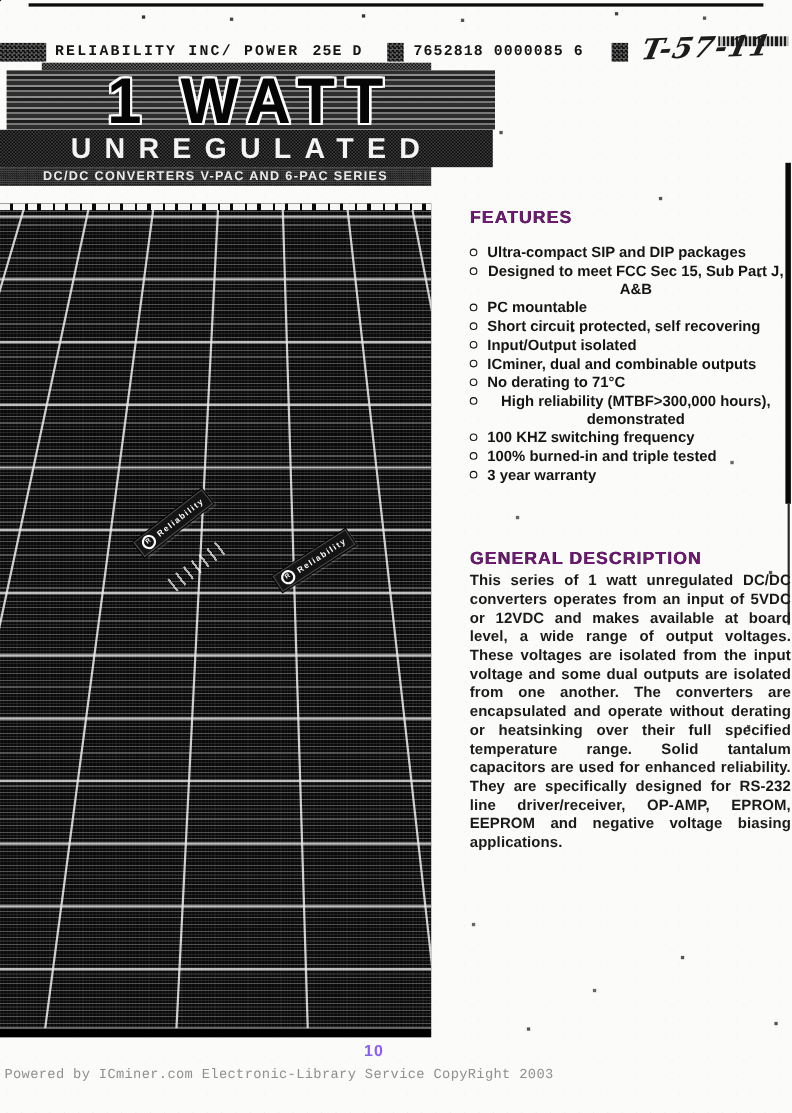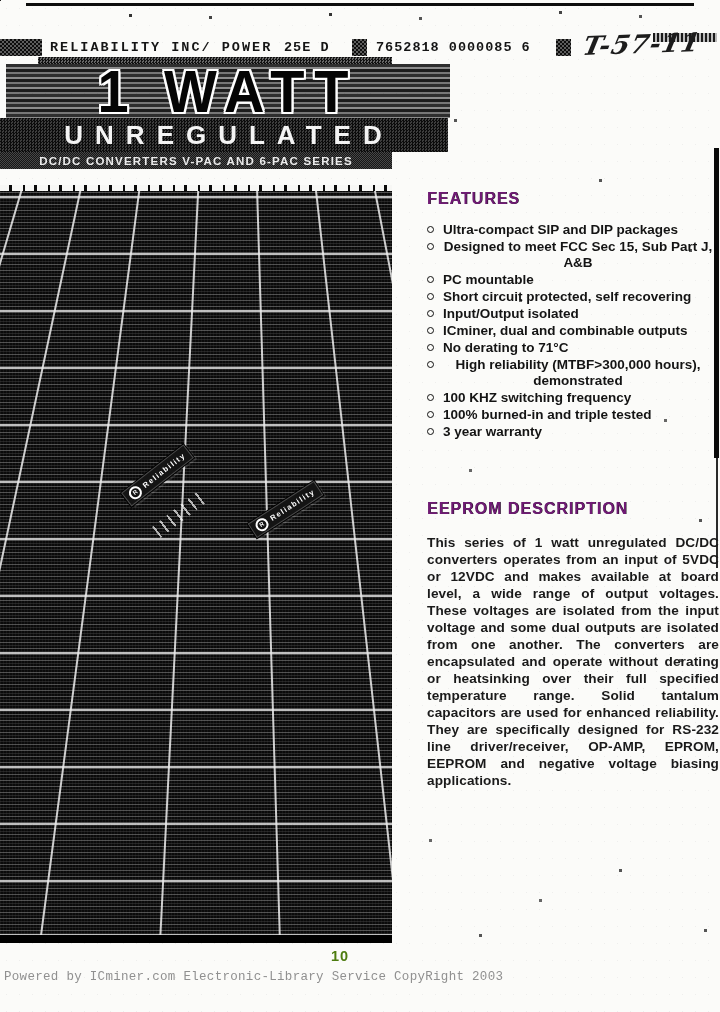--- a/index.html
+++ b/index.html
@@ -68,25 +68,25 @@
   .pins{position:absolute;left:150px;top:322px;width:60px;height:14px;transform:rotate(-38deg);
     background:repeating-linear-gradient(90deg,rgba(255,255,255,.85) 0 2px,transparent 2px 9px);opacity:.8;}
   
   .features{position:absolute;left:427px;top:190px;width:286px;}
   .sec-heading{font-size:16px;font-weight:900;letter-spacing:1px;color:#701a75;text-shadow:.5px 0 0 #141414;}
   .feat-list{list-style:none;margin:14px 0 0 0;padding:0;}
   .feat-list li{display:flex;gap:9px;margin:0 0 1px 0;}
   .blt{flex:0 0 auto;width:5px;height:5px;border:1.6px solid #111;border-radius:50%;margin-top:4px;}
   .ftx{font-size:13.5px;font-weight:bold;line-height:16px;color:#141414;text-align:center;}
   .gdesc{position:absolute;left:427px;top:500px;width:292px;}
-  .gdesc .body{margin-top:16px;font-size:13.6px;font-weight:bold;line-height:17px;color:#1a1a1a;
+  .gdesc .body{margin-top:1px;font-size:13.6px;font-weight:bold;line-height:17px;color:#1a1a1a;
     text-align:justify;letter-spacing:.1px;}
   
   .pageno{position:absolute;left:300px;top:948px;width:80px;text-align:center;
-    font-size:14.5px;font-weight:bold;color:#4d7c0f;letter-spacing:1px;}
+    font-size:14.5px;font-weight:bold;color:#8b5cf6;letter-spacing:1px;}
   .watermark{position:absolute;left:4px;top:970px;font-family:Liberation Mono, monospace;
     font-size:12.5px;color:#909090;letter-spacing:.3px;}
 </style>
 </head>
 <body>
 
 <div class="page">
   <div class="noise-dots"></div>
   <div class="top-rule"></div>
   <div class="hatch-strip"></div>
@@ -210,19 +210,19 @@
           <span class="ftx">100% burned-in and triple tested</span>
         </li>
       <li>
           <span class="blt"></span>
           <span class="ftx">3 year warranty</span>
         </li>
     </ul>
   </div>
 
   <div class="gdesc">
-    <div class="sec-heading">EEPROM DESCRIPTION</div>
+    <div class="sec-heading">GENERAL DESCRIPTION</div>
     <div class="body">This series of 1 watt unregulated DC/DC converters operates from an input of 5VDC or 12VDC and makes available at board level, a wide range of output voltages. These voltages are isolated from the input voltage and some dual outputs are isolated from one another. The converters are encapsulated and operate without derating or heatsinking over their full specified temperature range. Solid tantalum capacitors are used for enhanced reliability. They are specifically designed for RS-232 line driver/receiver, OP-AMP, EPROM, EEPROM and negative voltage biasing applications.</div>
   </div>
 
   <div class="pageno">10</div>
   <div class="watermark">Powered by ICminer.com Electronic-Library Service CopyRight 2003</div>
 </div>
 
 </body></html>

